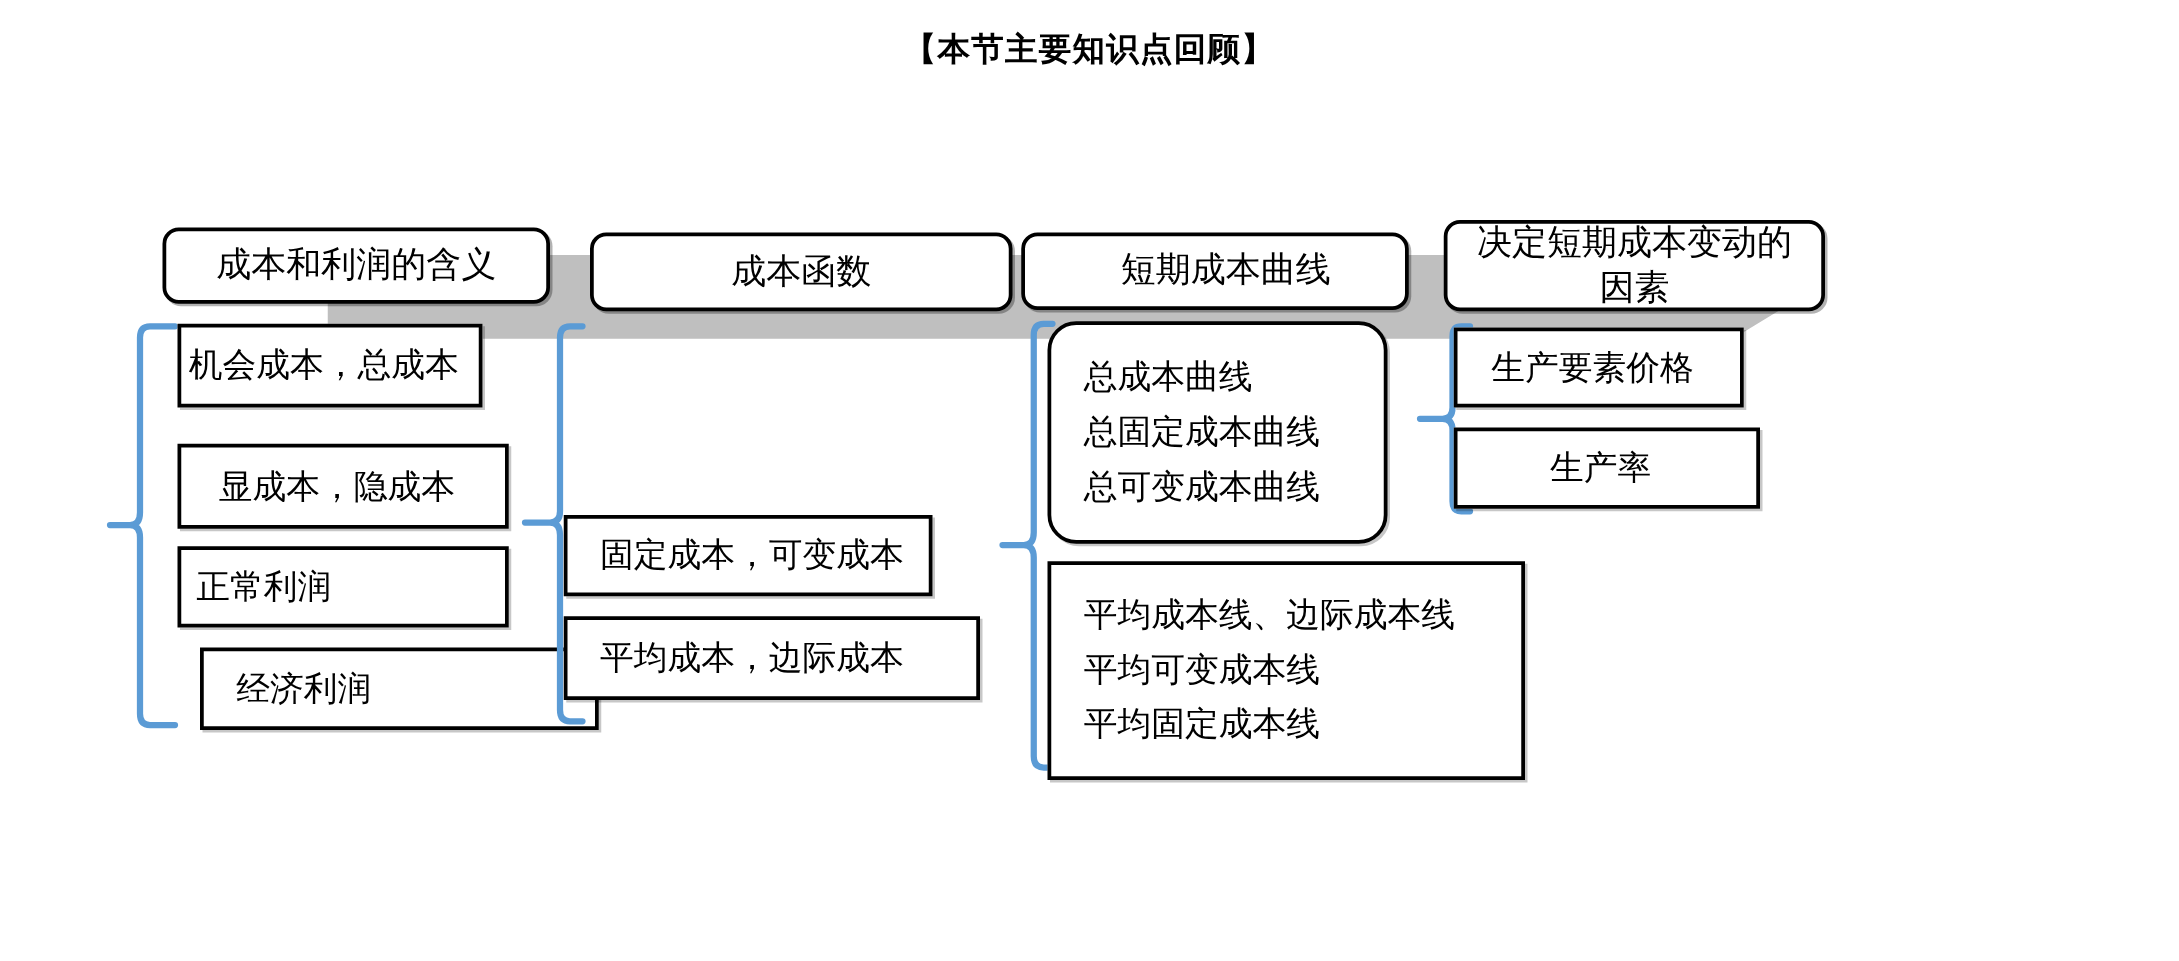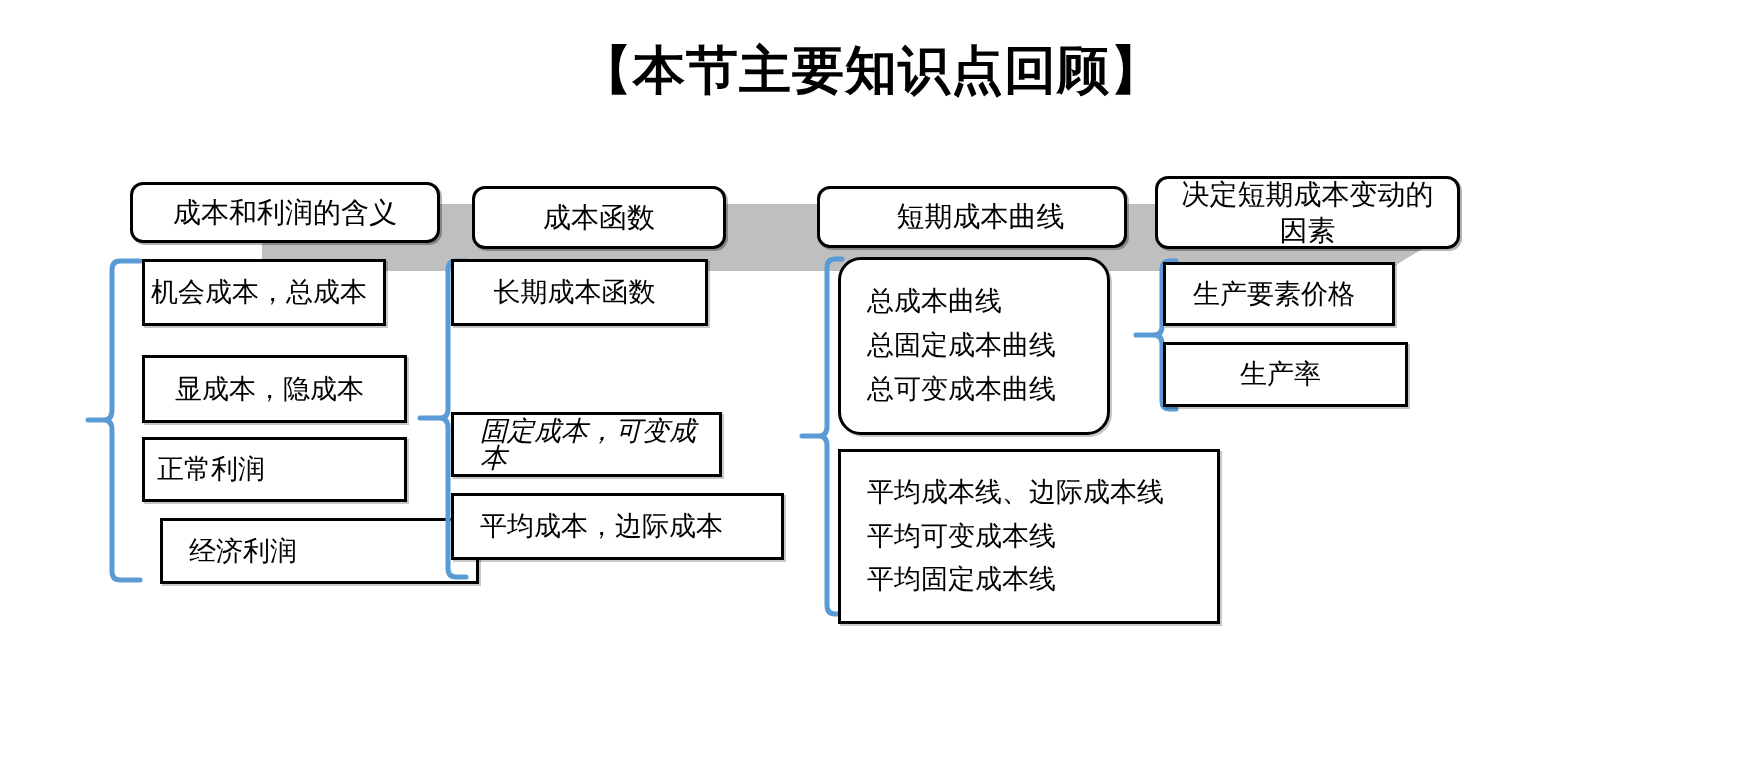--- a/index.html
+++ b/index.html
@@ -18,24 +18,24 @@
     position: absolute;
     left: 0; top: 0;
     width: 1743px;
     height: 769px;
   }
 
   
   .page-title {
     position: absolute;
     left: 0;
-    top: 36px;
+    top: 22px;
     width: 1743px;
     text-align: center;
-    font-size: 52px;
+    font-size: 26px;
     font-weight: bold;
     color: #000000;
     letter-spacing: 1px;
     white-space: nowrap;
   }
 
   
   .arrow-band {
     position: absolute;
     left: 262px;
@@ -126,34 +126,31 @@
   <div class="leaf center" style="left:142px; top:355px; width:265px; height:68px;">
     <span class="ln">显成本，隐成本</span>
   </div>
   <div class="leaf" style="left:142px; top:437px; width:265px; height:65px;padding-left:12px;">
     <span class="ln">正常利润</span>
   </div>
   <div class="leaf" style="left:160px; top:518px; width:319px; height:66px;">
     <span class="ln">经济利润</span>
   </div>
 
-  <div class="hdr" style="left:472px; top:186px; width:254px; height:63px;">
+  <div class="hdr" style="left:472px; top:186px; width:338px; height:63px;">
     <span>成本函数</span>
   </div>
 
   <div class="brace" style="left:418px; top:258px; width:50px; height:322px;">
     <svg width="50" height="322" viewBox="0 0 50 322" xmlns="http://www.w3.org/2000/svg">
       <path d="M 48 3 L 38 3 Q 30 3 30 12 L 30 151 Q 30 160 22 160 L 2 160 L 22 160 Q 30 160 30 170 L 30 310 Q 30 319 38 319 L 48 319"></path>
     </svg>
   </div>
 
-  <div class="leaf center" style="left:451px; top:259px; width:257px; height:67px;">
-    <span class="ln">长期成本函数</span>
-  </div>
-  <div class="leaf" style="left:451px; top:412px; width:271px; height:65px;font-style:italic;">
+  <div class="leaf" style="left:451px; top:412px; width:295px; height:65px;">
     <span class="ln">固定成本，可变成本</span>
   </div>
   <div class="leaf" style="left:451px; top:493px; width:333px; height:67px;">
     <span class="ln">平均成本，边际成本</span>
   </div>
 
   <div class="hdr" style="left:817px; top:186px; width:310px; height:62px;padding-left:17px;">
     <span>短期成本曲线</span>
   </div>
 

